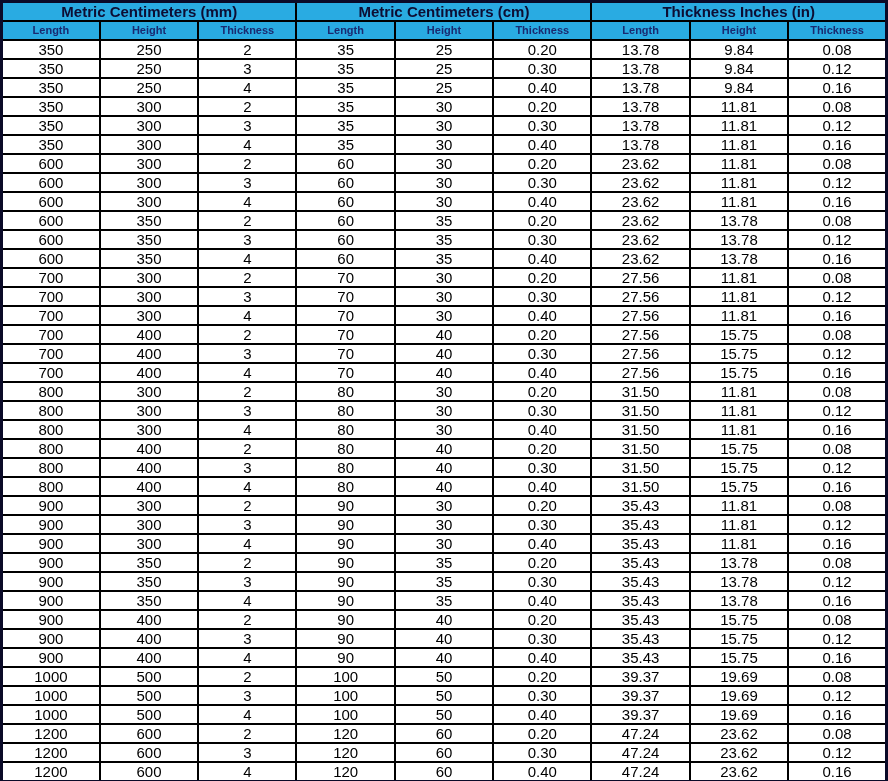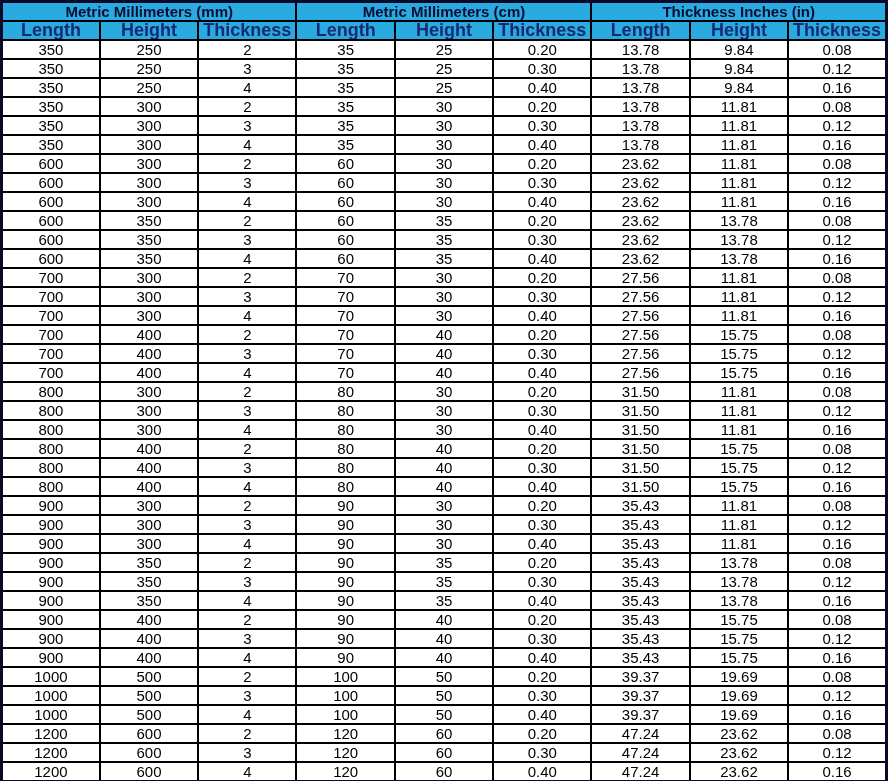--- a/index.html
+++ b/index.html
@@ -40,35 +40,35 @@
   table.dim-table th.group-th {
     background: var(--header-bg);
     color: var(--group-text);
     font-weight: bold;
     font-size: 15px;
   }
   table.dim-table th.col-th {
     background: var(--header-bg);
     color: var(--col-text);
     font-weight: bold;
-    font-size: 18px;
+    font-size: 11px;
   }
   table.dim-table td {
     background: var(--cell-bg);
     color: var(--cell-text);
   }
 </style>
 </head>
 <body>
 
 <table class="dim-table">
   <thead>
     <tr>
-      <th colspan="3" class="group-th">Metric Millimeters (mm)</th>
-      <th colspan="3" class="group-th">Metric Millimeters (cm)</th>
+      <th colspan="3" class="group-th">Metric Centimeters (mm)</th>
+      <th colspan="3" class="group-th">Metric Centimeters (cm)</th>
       <th colspan="3" class="group-th">Thickness Inches (in)</th>
     </tr>
     <tr>
       <th class="col-th">Length</th>
       <th class="col-th">Height</th>
       <th class="col-th">Thickness</th>
       <th class="col-th">Length</th>
       <th class="col-th">Height</th>
       <th class="col-th">Thickness</th>
       <th class="col-th">Length</th>

